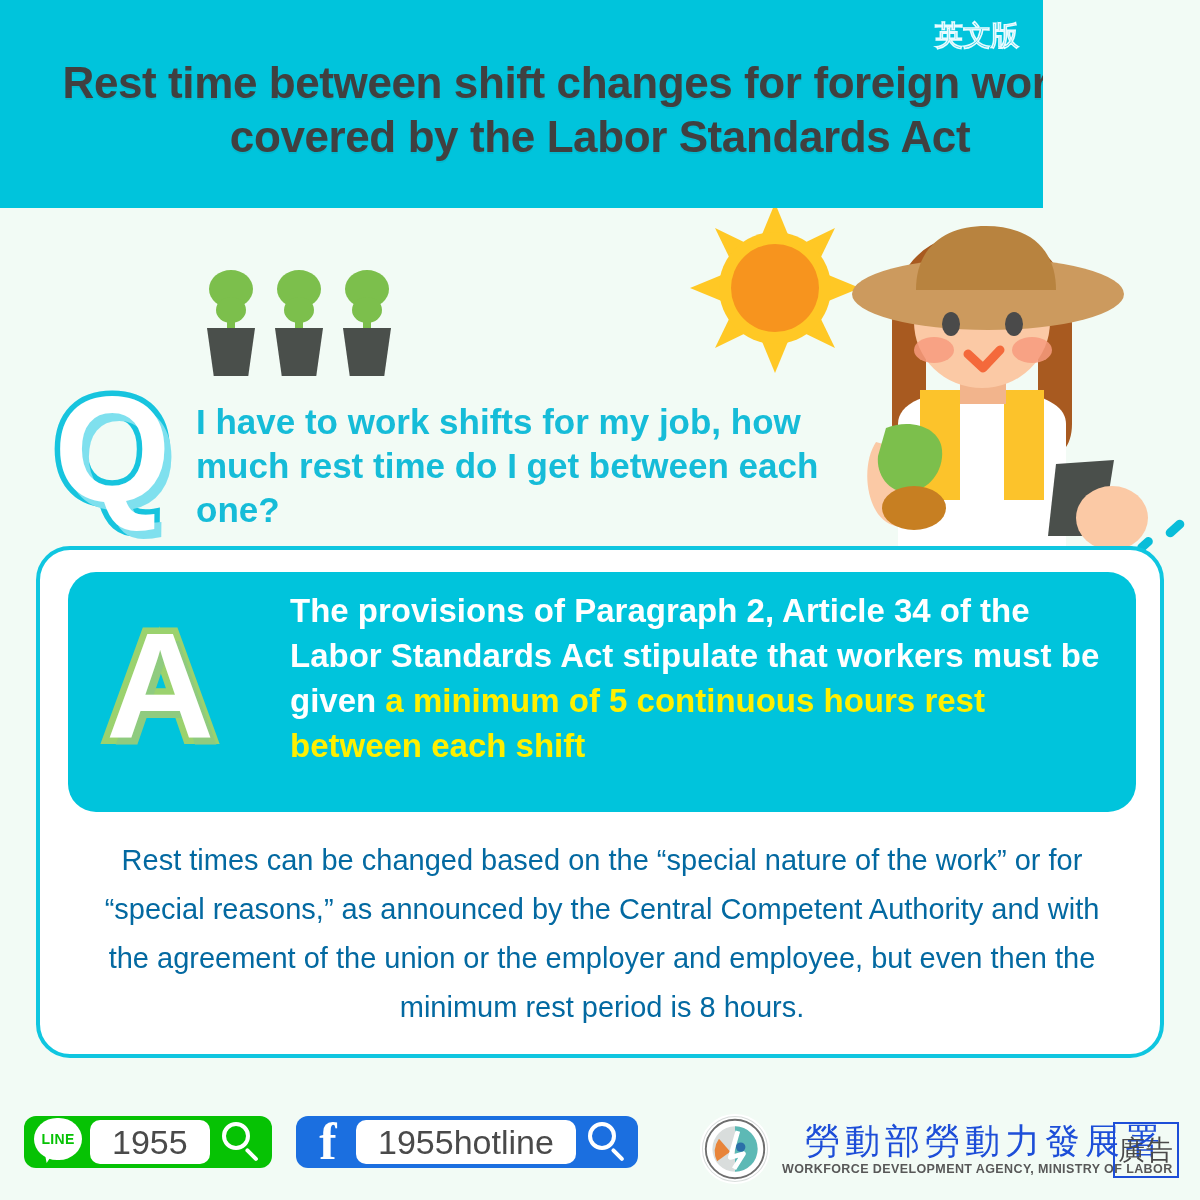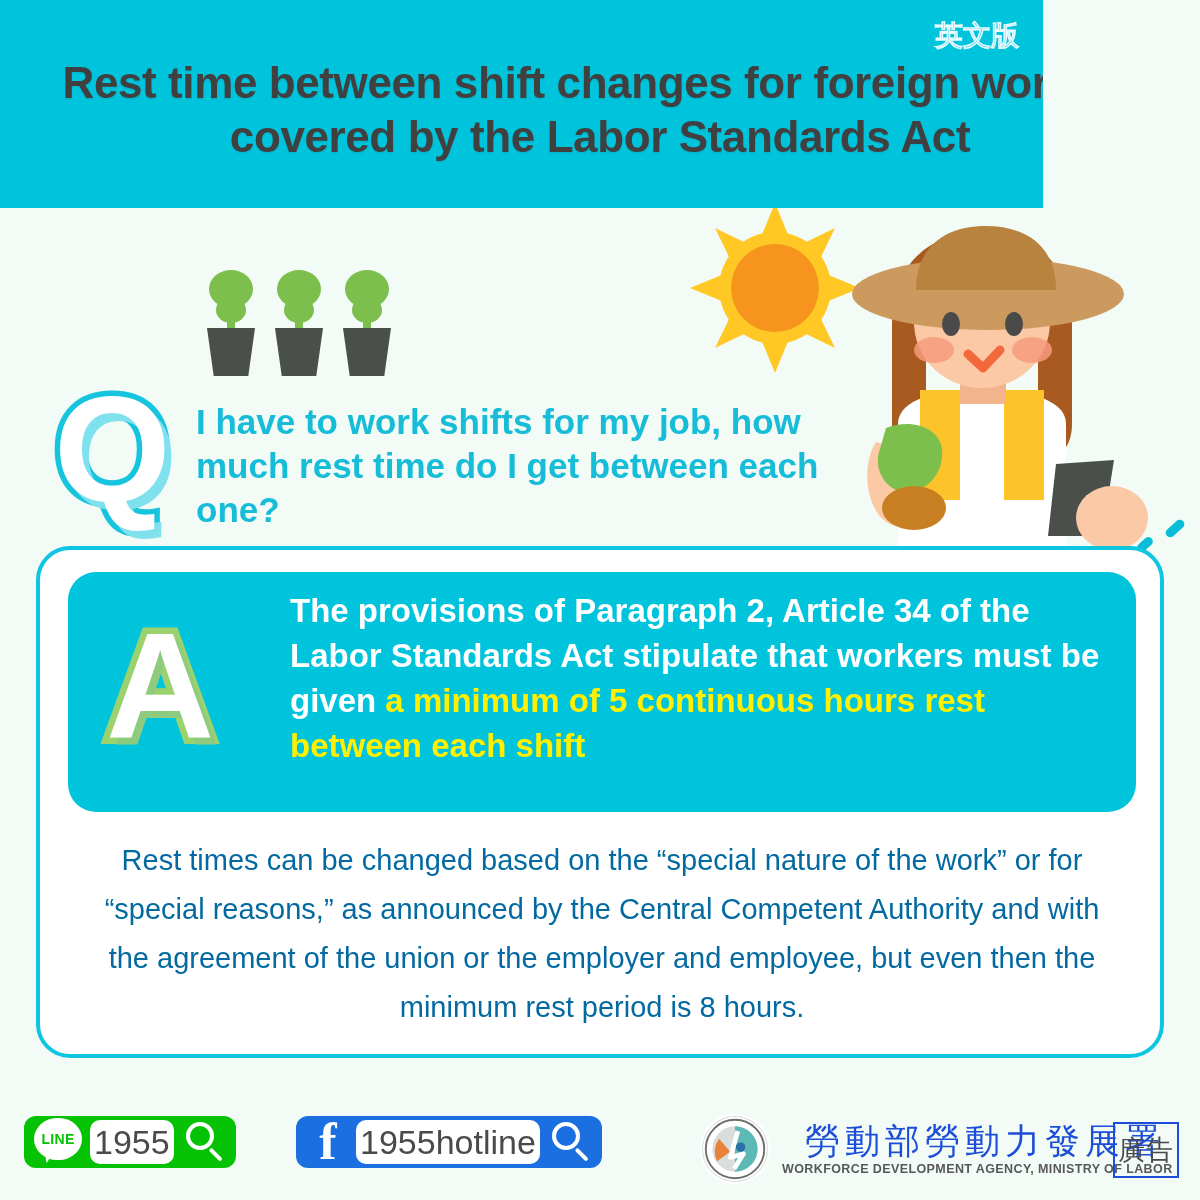--- a/index.html
+++ b/index.html
@@ -107,21 +107,21 @@
   .line-bubble{position:absolute;left:0;top:0;width:48px;height:42px;background:#FFFFFF;border-radius:50%/52%;}
   .line-tail{position:absolute;left:10px;top:31px;width:12px;height:14px;background:#FFFFFF;
       clip-path:polygon(0% 0%,100% 0%,22% 100%);}
   .line-word{position:absolute;left:0;top:0;width:48px;height:42px;display:flex;align-items:center;justify-content:center;
       color:#06C204;font-size:14px;font-weight:bold;letter-spacing:0.3px;}
 
   .fb-logo{width:44px;height:50px;position:relative;margin-right:6px;display:flex;align-items:center;justify-content:center;
       color:#FFFFFF;font-size:52px;line-height:50px;font-weight:bold;font-family:"Liberation Serif", serif;}
 
   .pill{background:#FFFFFF;border-radius:10px;height:44px;display:flex;align-items:center;justify-content:center;
-      padding:0 4px;color:#4A4A4A;font-size:34px;font-weight:normal;}
+      padding:0 22px;color:#4A4A4A;font-size:34px;font-weight:normal;}
 
   .mag{width:42px;height:42px;margin-left:10px;position:relative;}
   .mag-c{position:absolute;left:2px;top:1px;width:28px;height:28px;border:4px solid #FFFFFF;border-radius:50%;box-sizing:border-box;}
   .mag-h{position:absolute;left:26px;top:26px;width:16px;height:4px;background:#FFFFFF;border-radius:2px;transform:rotate(45deg);transform-origin:left center;}
 
   .agency{position:absolute;left:700px;top:16px;display:flex;align-items:center;}
   .agency-logo{width:70px;height:70px;border-radius:50%;position:relative;overflow:hidden;
       background:#D9DDDC;border:2px solid #FFFFFF;box-sizing:border-box;}
   .agency-text{margin-left:12px;}
   .agency-cn{color:#1d4ed8;font-size:35px;line-height:40px;letter-spacing:5px;font-weight:normal;margin-left:23px;}

